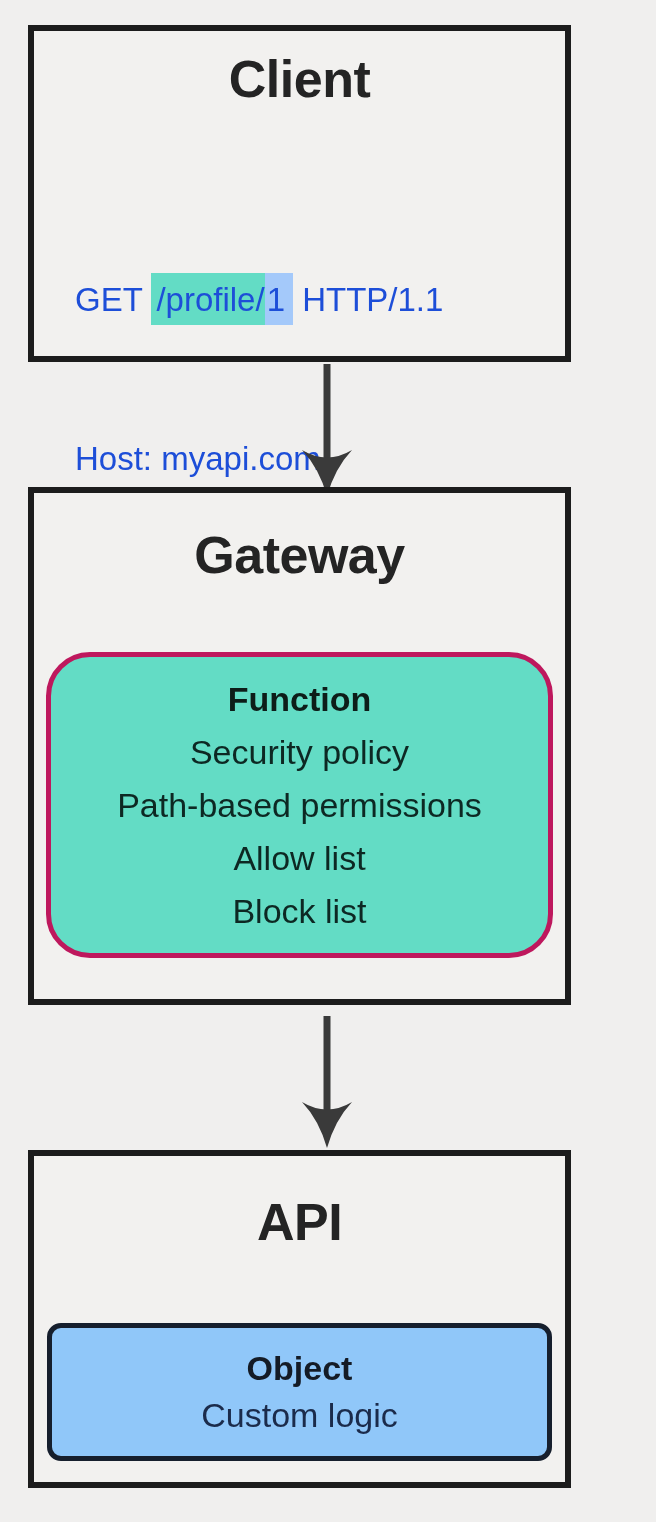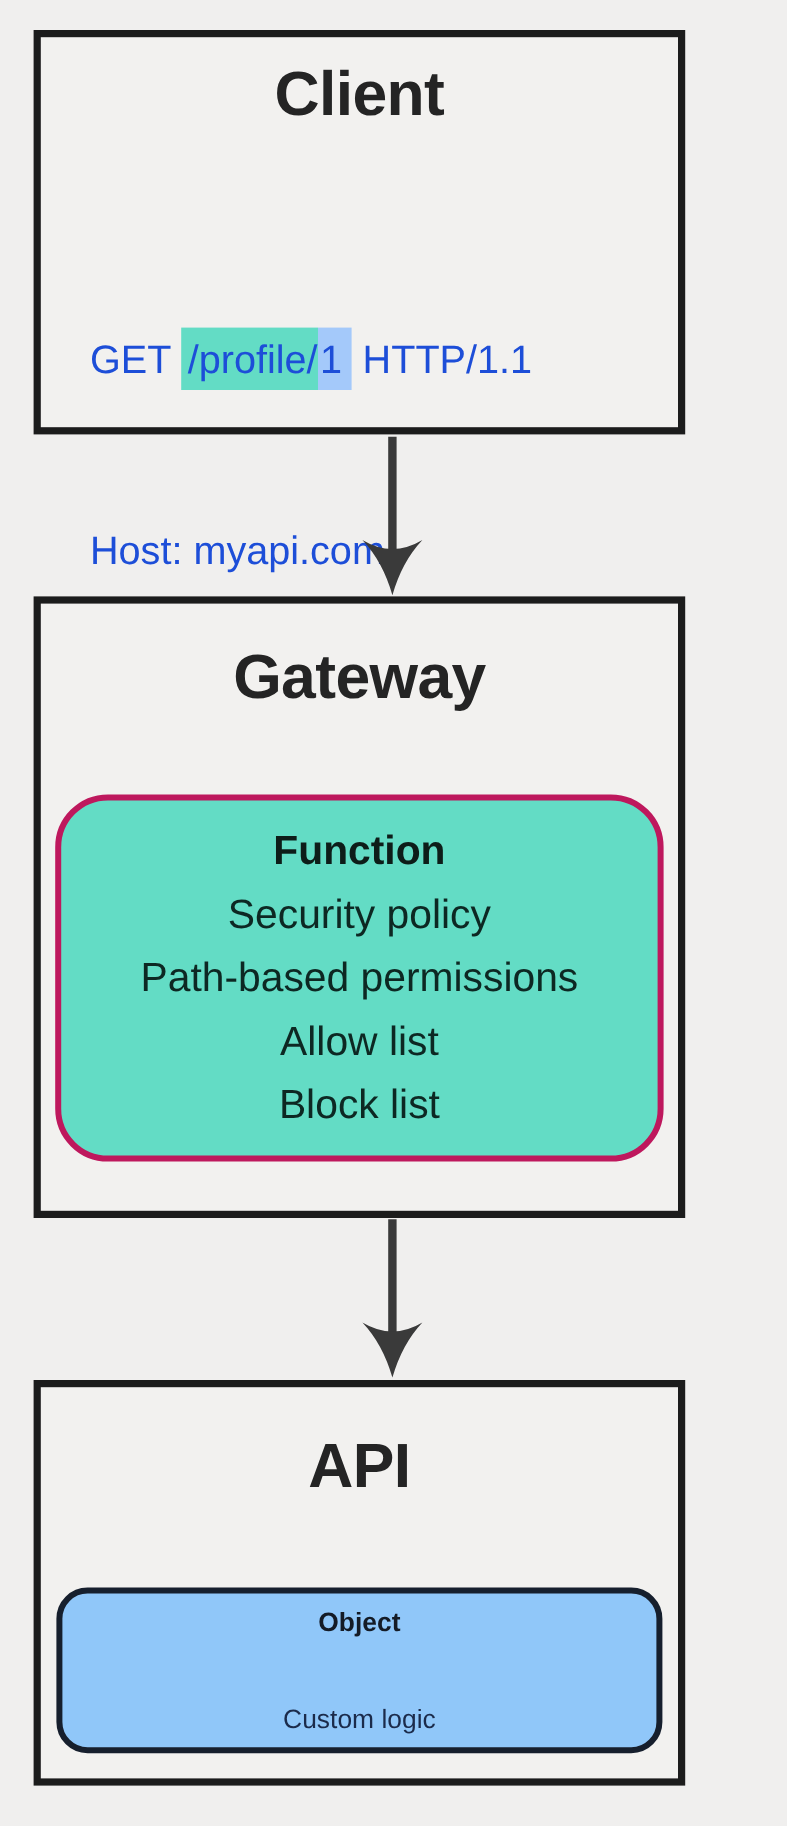--- a/index.html
+++ b/index.html
@@ -10,21 +10,21 @@
     color:#1e1e1e;
   }
   .canvas{position:relative;width:656px;height:1522px;overflow:hidden;}
   .node{
     position:absolute;left:28px;width:543px;
     box-sizing:border-box;
     border:6px solid #1c1c1c;
     background:#f2f1ef;
   }
   .node-client{top:25px;height:337px;}
-  .node-gateway{top:497px;height:518px;}
+  .node-gateway{top:487px;height:518px;}
   .node-api{top:1150px;height:338px;}
   .node-title{
     margin:0;text-align:center;
     font-size:52px;line-height:64px;font-weight:700;
     color:#242424;letter-spacing:-0.5px;
   }
   .node-client .node-title{margin-top:16px;}
   .node-gateway .node-title{margin-top:30px;}
   .node-api .node-title{margin-top:34px;}
 
@@ -43,24 +43,23 @@
     border:5px solid #be185d;
     margin-left:auto;margin-right:auto;
   }
   .pill-function{
     margin-top:65px;width:507px;height:306px;
     border-radius:44px;background:#63dcc5;
     font-size:34px;line-height:53px;color:#0d2823;
   }
   .pill-object{
     margin-top:69px;width:505px;height:138px;
-    border-radius:26px;background:#90c7f9;
-    font-size:22px;line-height:47px;color:#1b2b4b;
+    border-radius:14px;background:#90c7f9;
+    font-size:34px;line-height:47px;color:#1b2b4b;
     border-color:#161f2d;
-    justify-content:space-between;
   }
   .pill-title{font-weight:700;color:#0d1d19;}
   .pill-object .pill-title{color:#141b26;}
 
   .arrow{position:absolute;left:299px;width:56px;height:136px;}
   .arrow-1{top:362px;}
   .arrow-2{top:1014px;}
 </style>
 </head>
 <body>

